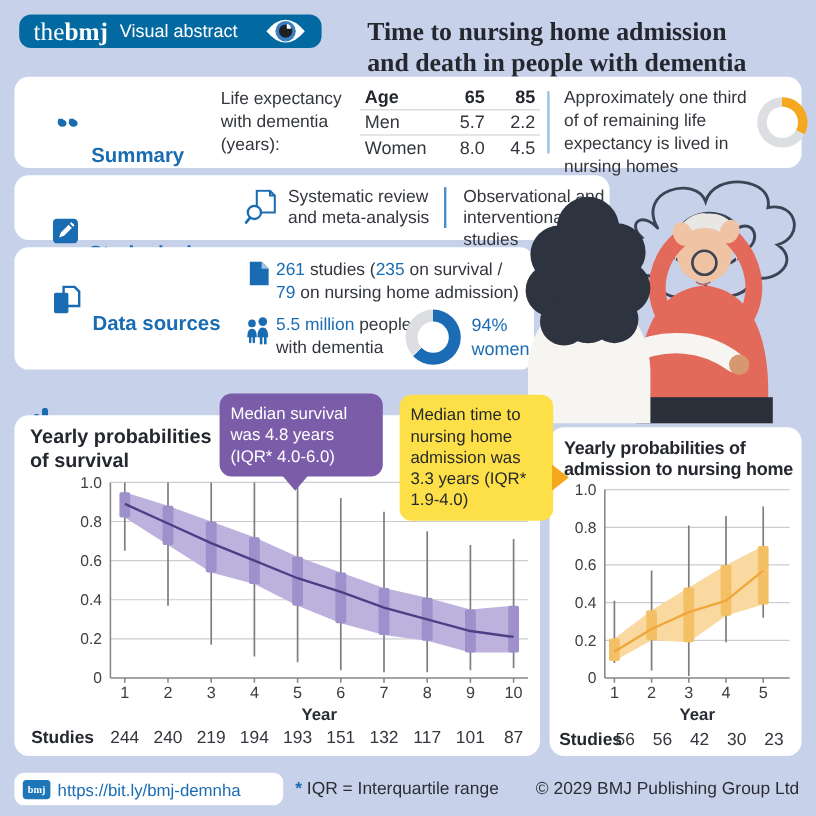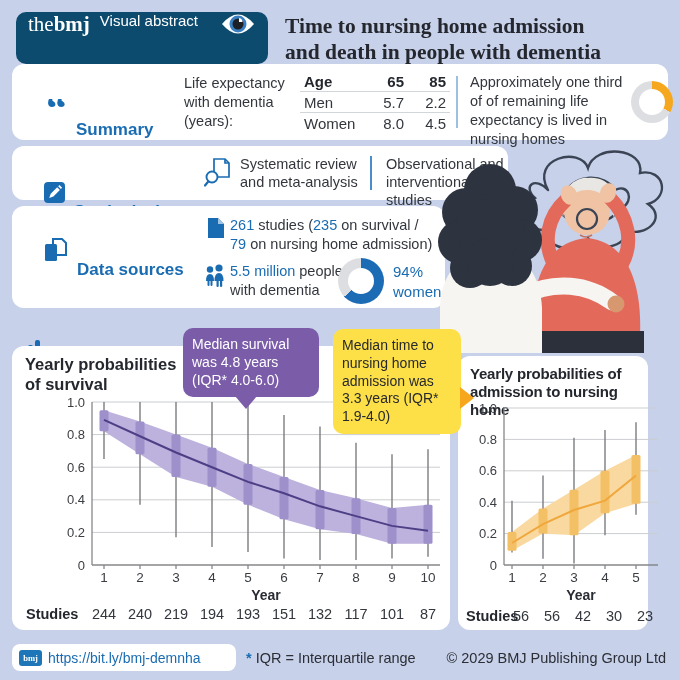--- a/index.html
+++ b/index.html
@@ -1,29 +1,29 @@
 <!DOCTYPE html>
 <html><head>
 <meta charset="utf-8">
 <style>
   html,body{margin:0;padding:0;}
   .page{position:relative;width:680px;height:680px;background:#c7d1ea;overflow:hidden;
         font-family:"Liberation Sans",sans-serif;color:#33373d;}
   .card{position:absolute;background:#ffffff;border-radius:12px;}
 
   
-  .logo-box{position:absolute;left:16px;top:12px;width:252px;height:52px;background:#0c4a6e;
-            border-radius:10px;display:flex;padding:0 12px;box-sizing:border-box;}
+  .logo-box{position:absolute;left:16px;top:12px;width:252px;height:28px;background:#0369a1;
+            border-radius:10px;display:flex;align-items:center;padding:0 12px;box-sizing:border-box;}
   .logo-the{font-family:"Liberation Serif",serif;color:#fff;font-size:21px;}
   .logo-bmj{font-family:"Liberation Serif",serif;color:#fff;font-size:21px;font-weight:bold;}
   .logo-label{color:#fff;font-size:15px;margin-left:10px;flex:1;}
   .page-title{position:absolute;left:285px;top:13px;width:390px;
               font-family:"Liberation Serif",serif;font-weight:bold;font-size:21.5px;
               line-height:1.23;color:#24272e;}
-  .page-title span{display:block;}
+  .page-title span{display:block;margin-left:21px;}
 
   
   .sec-head{display:flex;align-items:center;gap:9px;position:absolute;}
   .sec-head .t{color:#1a6cb2;font-size:17px;font-weight:bold;margin-top:40px;}
   .quote-glyph{font-family:"Liberation Serif",serif;font-weight:bold;color:#1a6cb2;
                font-size:42px;line-height:18px;height:22px;overflow:hidden;}
 
   
   #card-summary{left:12px;top:64px;width:656px;height:76px;}
   .sum-intro{position:absolute;left:172px;top:10px;width:108px;font-size:14.5px;line-height:1.3;}
@@ -68,21 +68,21 @@
            line-height:1.27;z-index:6;}
   #callout-survival{left:183px;top:328px;width:118px;background:#7a5ca8;color:#ffffff;}
   #callout-survival .tail{position:absolute;left:52px;bottom:-12px;width:0;height:0;
       border-left:11px solid transparent;border-right:11px solid transparent;border-top:13px solid #7a5ca8;}
   #callout-admission{left:333px;top:329px;width:110px;background:#fde047;color:#27292e;}
   #callout-admission .tail{position:absolute;right:-13px;top:58px;width:0;height:0;
       border-top:11px solid transparent;border-bottom:11px solid transparent;border-left:14px solid #f7a71d;}
 
   
   #card-chart-survival{left:12px;top:346px;width:438px;height:284px;z-index:3;}
-  #card-chart-admission{left:458px;top:356px;width:190px;height:274px;z-index:3;}
+  #card-chart-admission{left:458px;top:356px;width:210px;height:274px;z-index:3;}
   .chart-title{position:absolute;left:13px;top:9px;font-weight:bold;color:#24272e;
                font-size:16.5px;line-height:1.2;}
   .chart-title span{display:block;}
   #card-chart-admission .chart-title{font-size:15px;left:12px;letter-spacing:-0.2px;}
   #chart-survival{position:absolute;left:0;top:46px;}
   #chart-admission{position:absolute;left:0;top:44px;}
   svg text{font-family:"Liberation Sans",sans-serif;fill:#3a3d42;}
   .grid{stroke:#cbcdd1;stroke-width:1;}
   .axis{stroke:#85878a;stroke-width:1.3;}
   .ylab{font-size:13px;}

